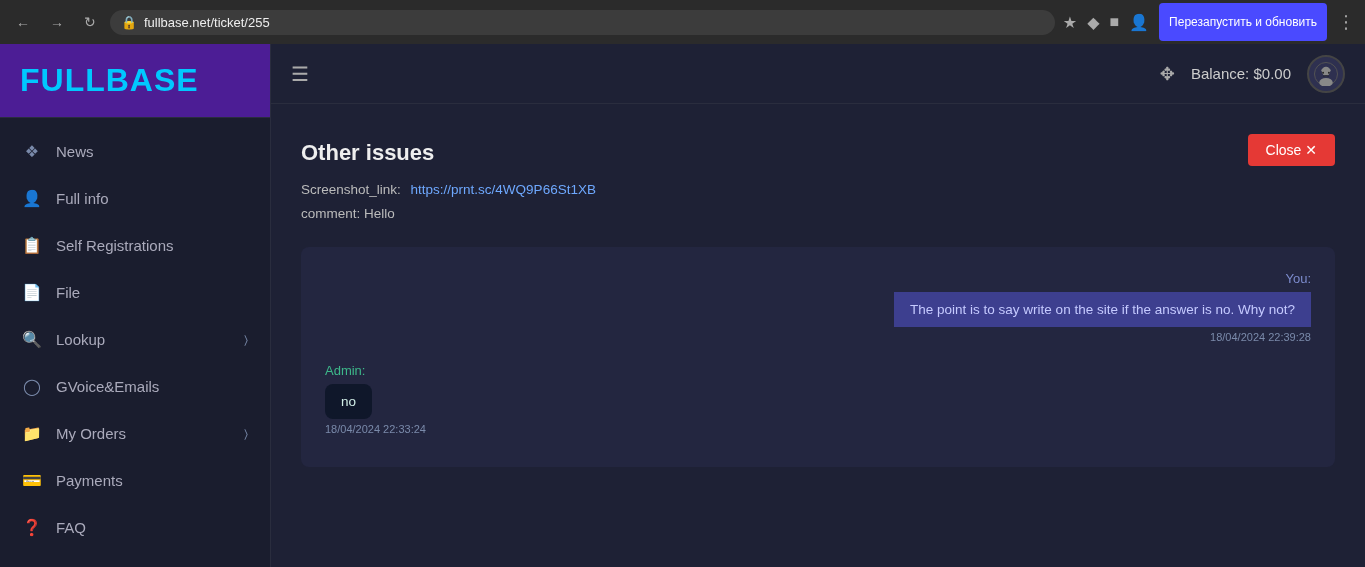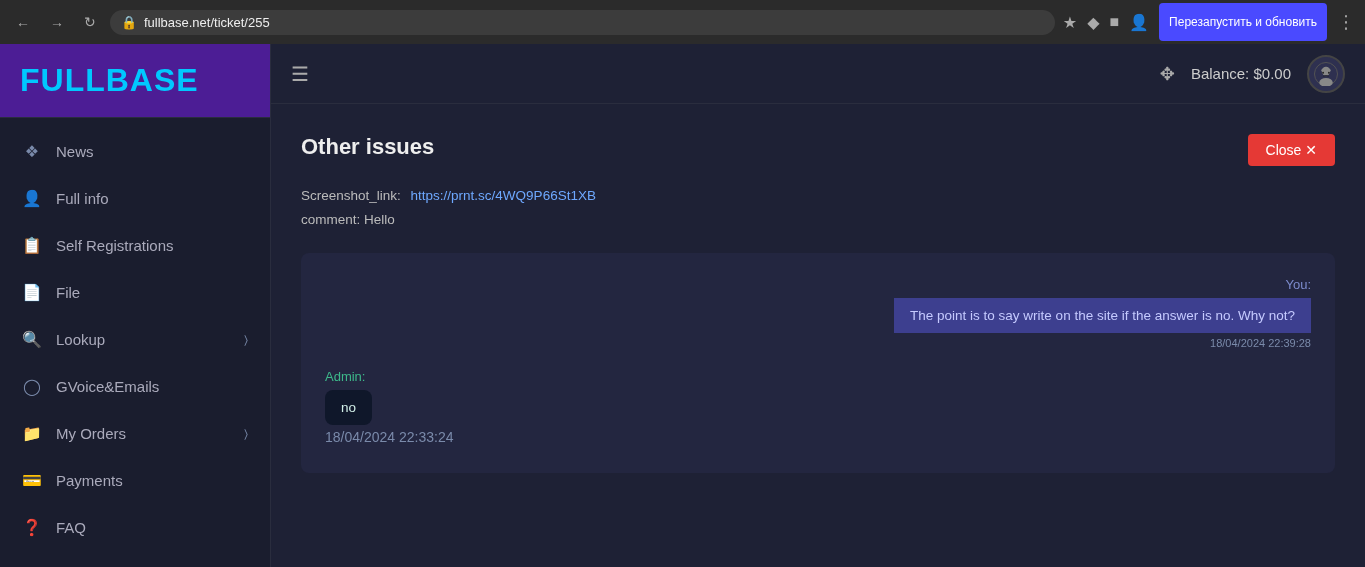--- a/index.html
+++ b/index.html
@@ -126,23 +126,23 @@
     .adjust-icon { color: #aaa; font-size: 18px; cursor: pointer; }
 
     
     .content {
       flex: 1;
       overflow-y: auto;
       padding: 30px 30px 20px 30px;
     }
     .ticket-header {
       display: flex;
-      align-items: flex-start;
+      align-items: flex-end;
       justify-content: space-between;
-      margin-bottom: 18px;
+      margin-bottom: 12px;
     }
     .ticket-title {
       font-size: 22px;
       color: #eee;
       font-weight: 600;
     }
     .close-btn {
       background: #e53935;
       color: white;
       border: none;
@@ -194,21 +194,21 @@
     }
     .chat-admin-label { color: #3db88a; font-size: 13px; margin-bottom: 6px; }
     .chat-bubble-admin {
       background: #0f172a;
       color: #d0ede6;
       border-radius: 8px;
       padding: 10px 16px;
       font-size: 13.5px;
       max-width: 280px;
     }
-    .chat-timestamp-admin { color: #7a8aaa; font-size: 14px; margin-top: 4px; }
+    .chat-timestamp-admin { color: #7a8aaa; font-size: 11px; margin-top: 4px; }
   </style>
 </head>
 <body>
 
 <div class="browser-bar">
   <button class="browser-nav-btn">←</button>
   <button class="browser-nav-btn">→</button>
   <button class="browser-nav-btn">↻</button>
   <div class="browser-url-bar">
     <span>🔒</span>

